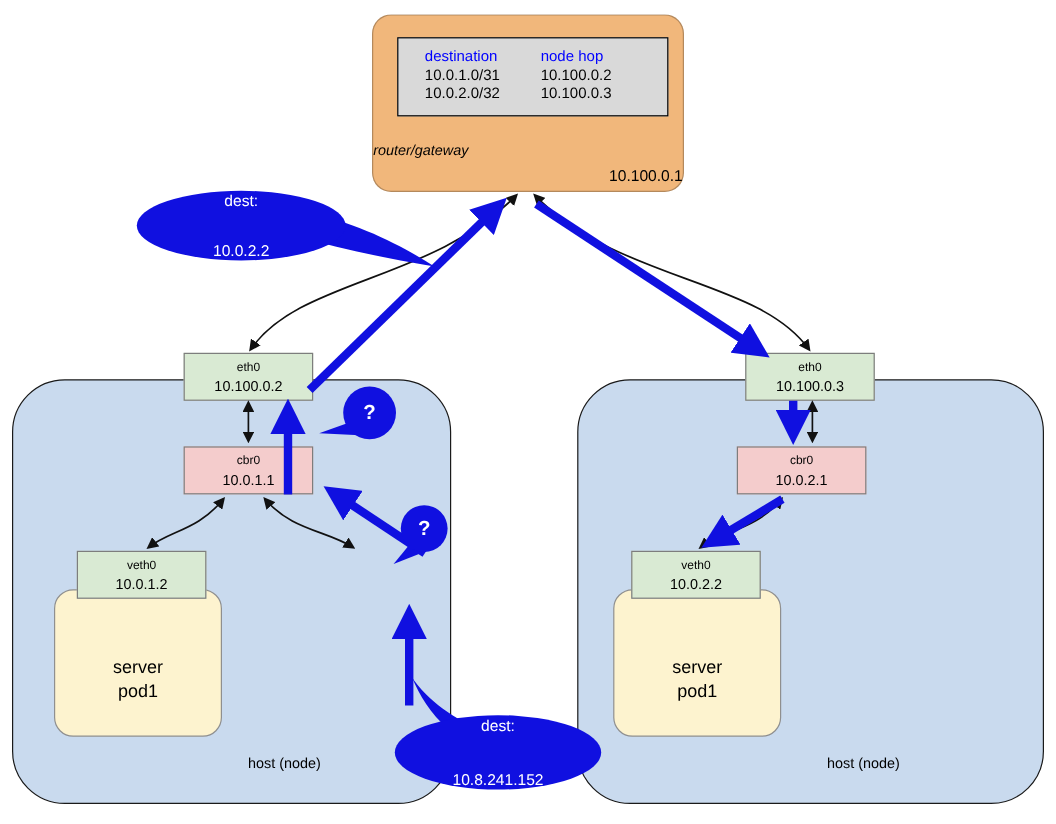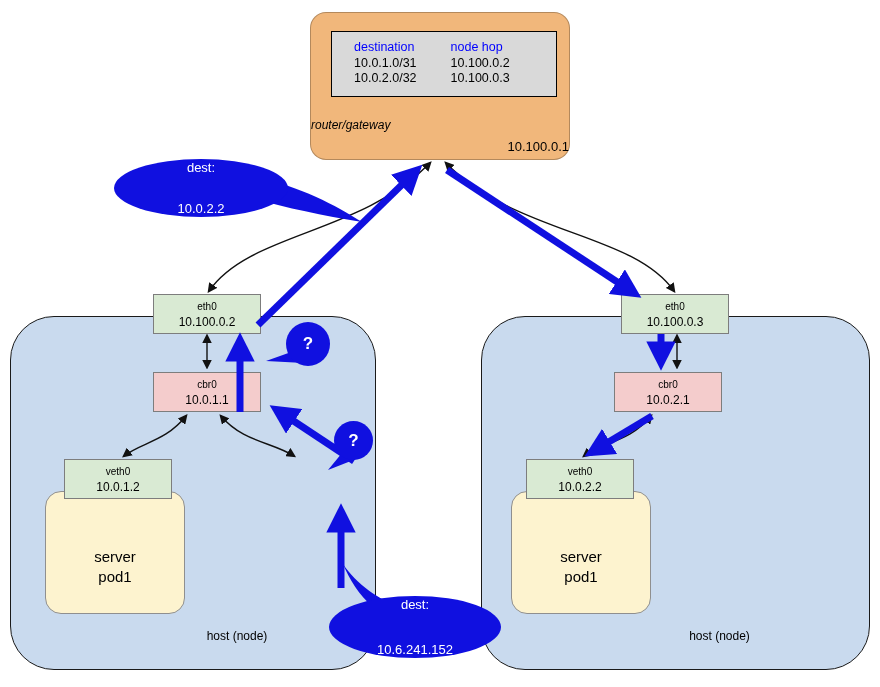--- a/index.html
+++ b/index.html
@@ -150,18 +150,18 @@
     <path class="blue-fill" d="M294,351 L266,361 L304,363 Z"></path>
     <path class="blue-fill" d="M342,453 L328,470 L356,459 Z"></path>
   </svg>
 
   <div class="bubble" style="left:114px; top:159px; width:174px; height:58px;">
     <div>dest:</div>
     <div>10.0.2.2</div>
   </div>
   <div class="bubble" style="left:329px; top:596px; width:172px; height:62px;">
     <div>dest:</div>
-    <div>10.6.241.152</div>
+    <div>10.8.241.152</div>
   </div>
   <div class="qbubble" style="left:286px; top:322px; width:44px; height:44px;">?</div>
   <div class="qbubble" style="left:334px; top:421px; width:39px; height:39px;">?</div>
 
 </div>
 
 </body></html>

